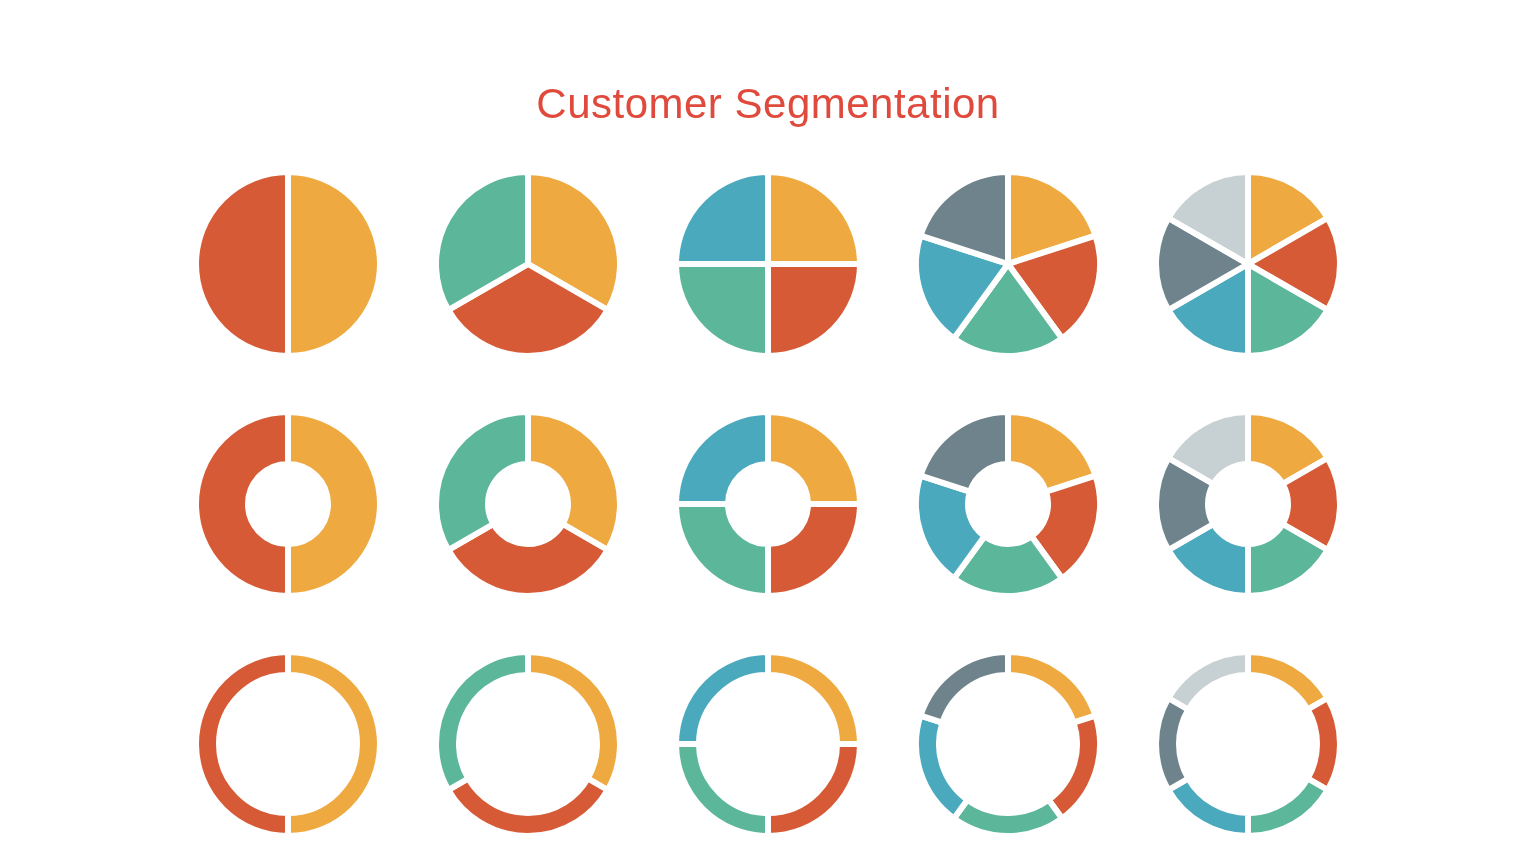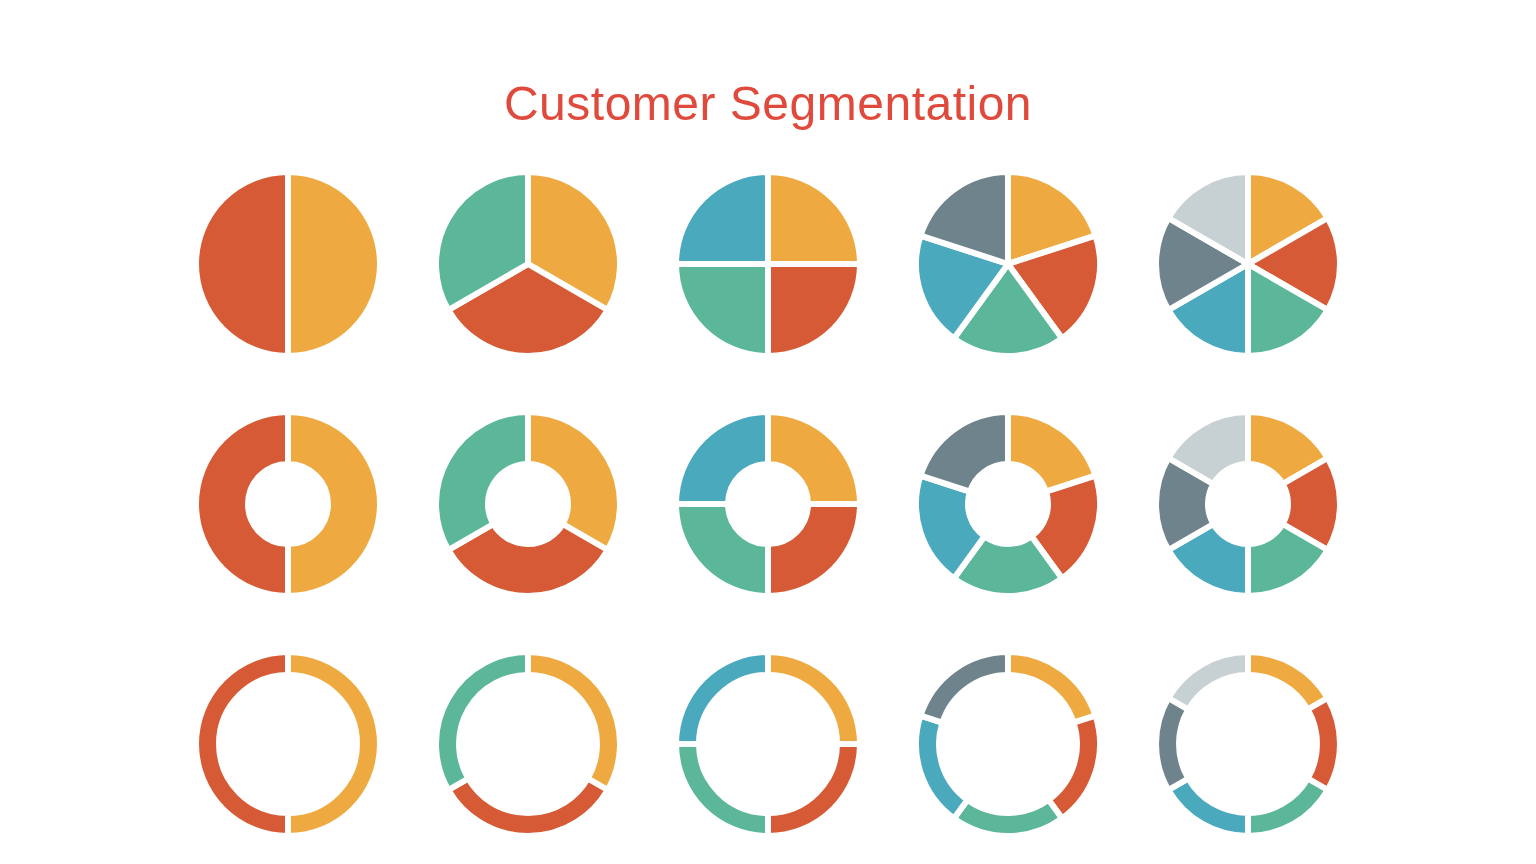--- a/index.html
+++ b/index.html
@@ -1,19 +1,19 @@
 <!DOCTYPE html>
 <html><head>
   <meta charset="utf-8">
   <style>
     html, body { margin: 0; padding: 0; background: #ffffff; }
     body { width: 1536px; height: 864px; position: relative; overflow: hidden; font-family: "Liberation Sans", sans-serif; }
     .title {
       position: absolute; left: 0; top: 64px; width: 1536px; text-align: center;
-      font-family: "Liberation Sans", sans-serif; font-size: 48px; font-weight: 400;
+      font-family: "Liberation Sans", sans-serif; font-size: 42px; font-weight: 400;
       color: #e04a3c; letter-spacing: 0.5px; line-height: 80px;
     }
     svg.chart { position: absolute; left: 0; top: 0; }
   </style>
 </head>
 <body>
 
 <div class="title">Customer Segmentation</div>
 
 <svg class="chart" id="charts" width="1536" height="864" viewBox="0 0 1536 864" xmlns="http://www.w3.org/2000/svg">

